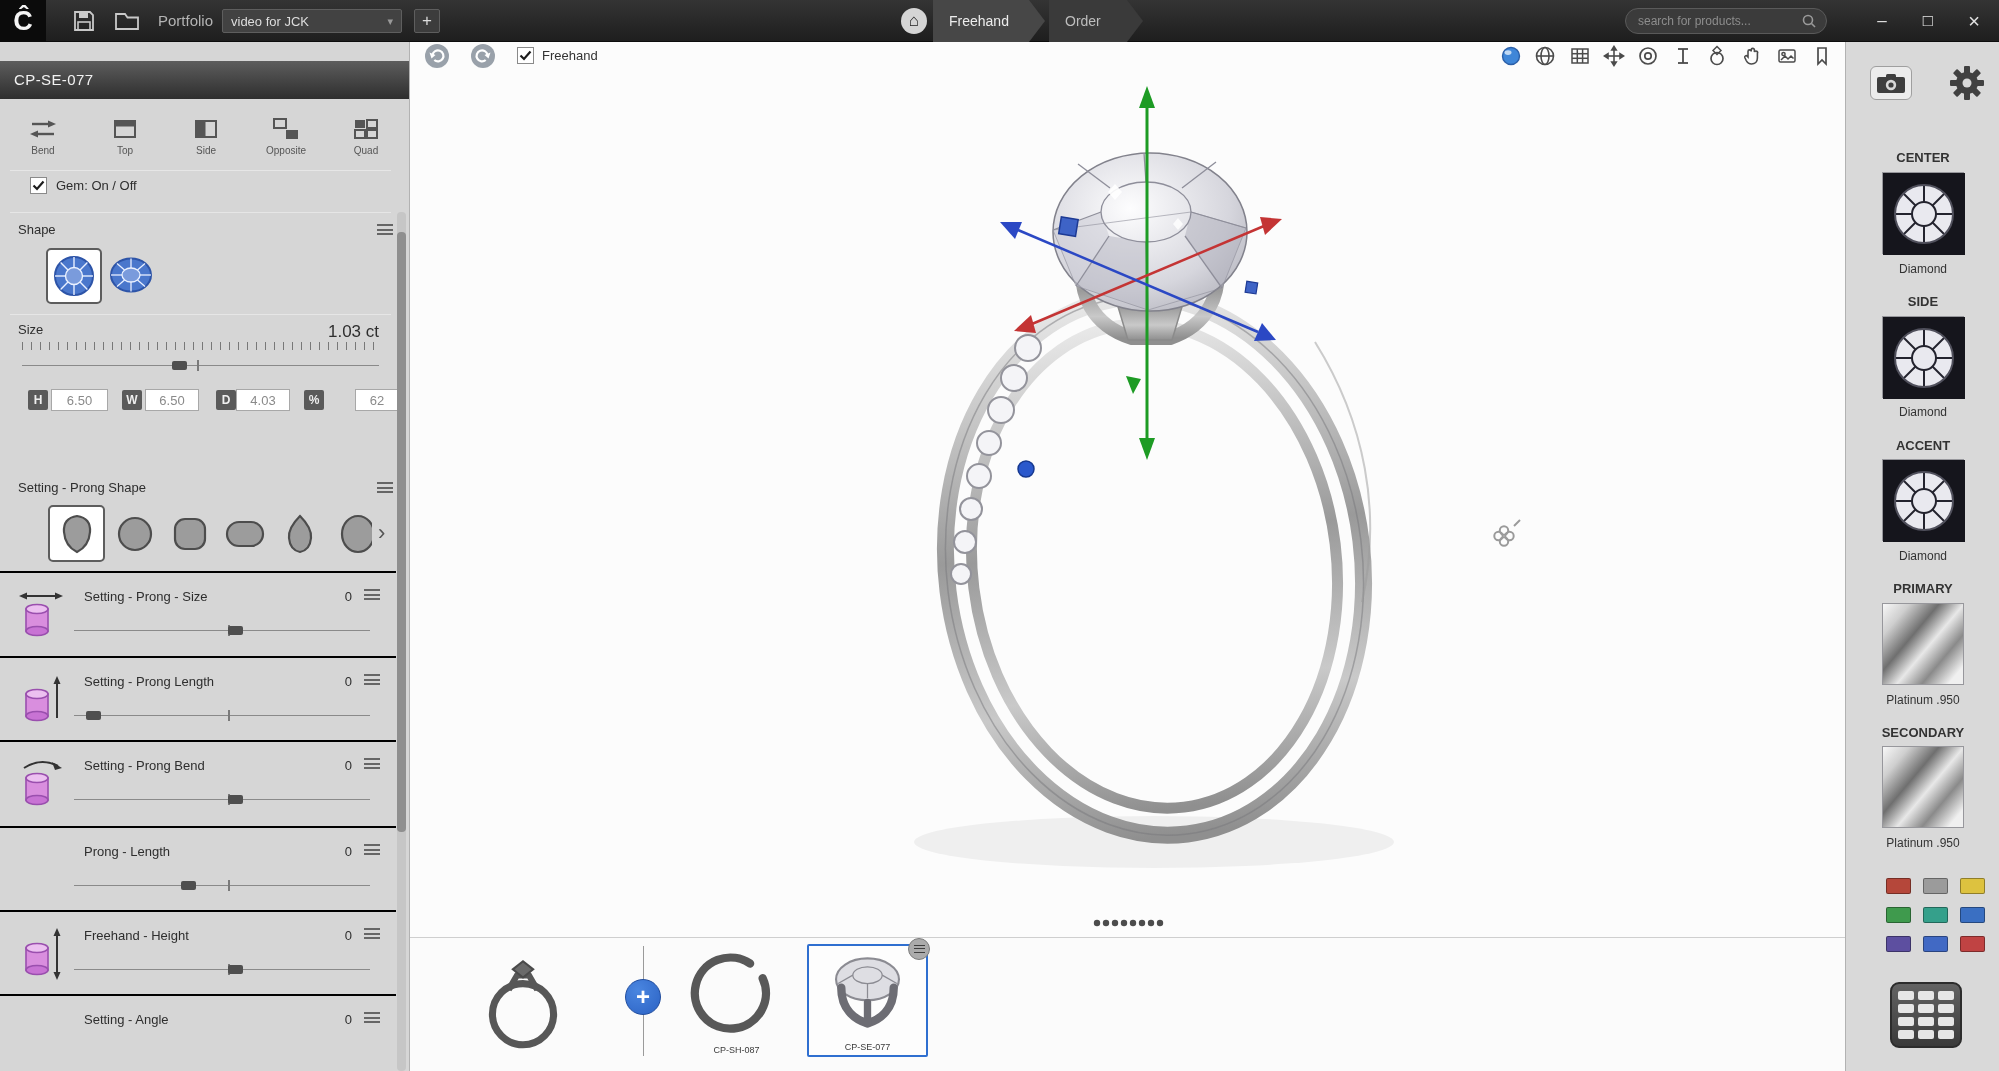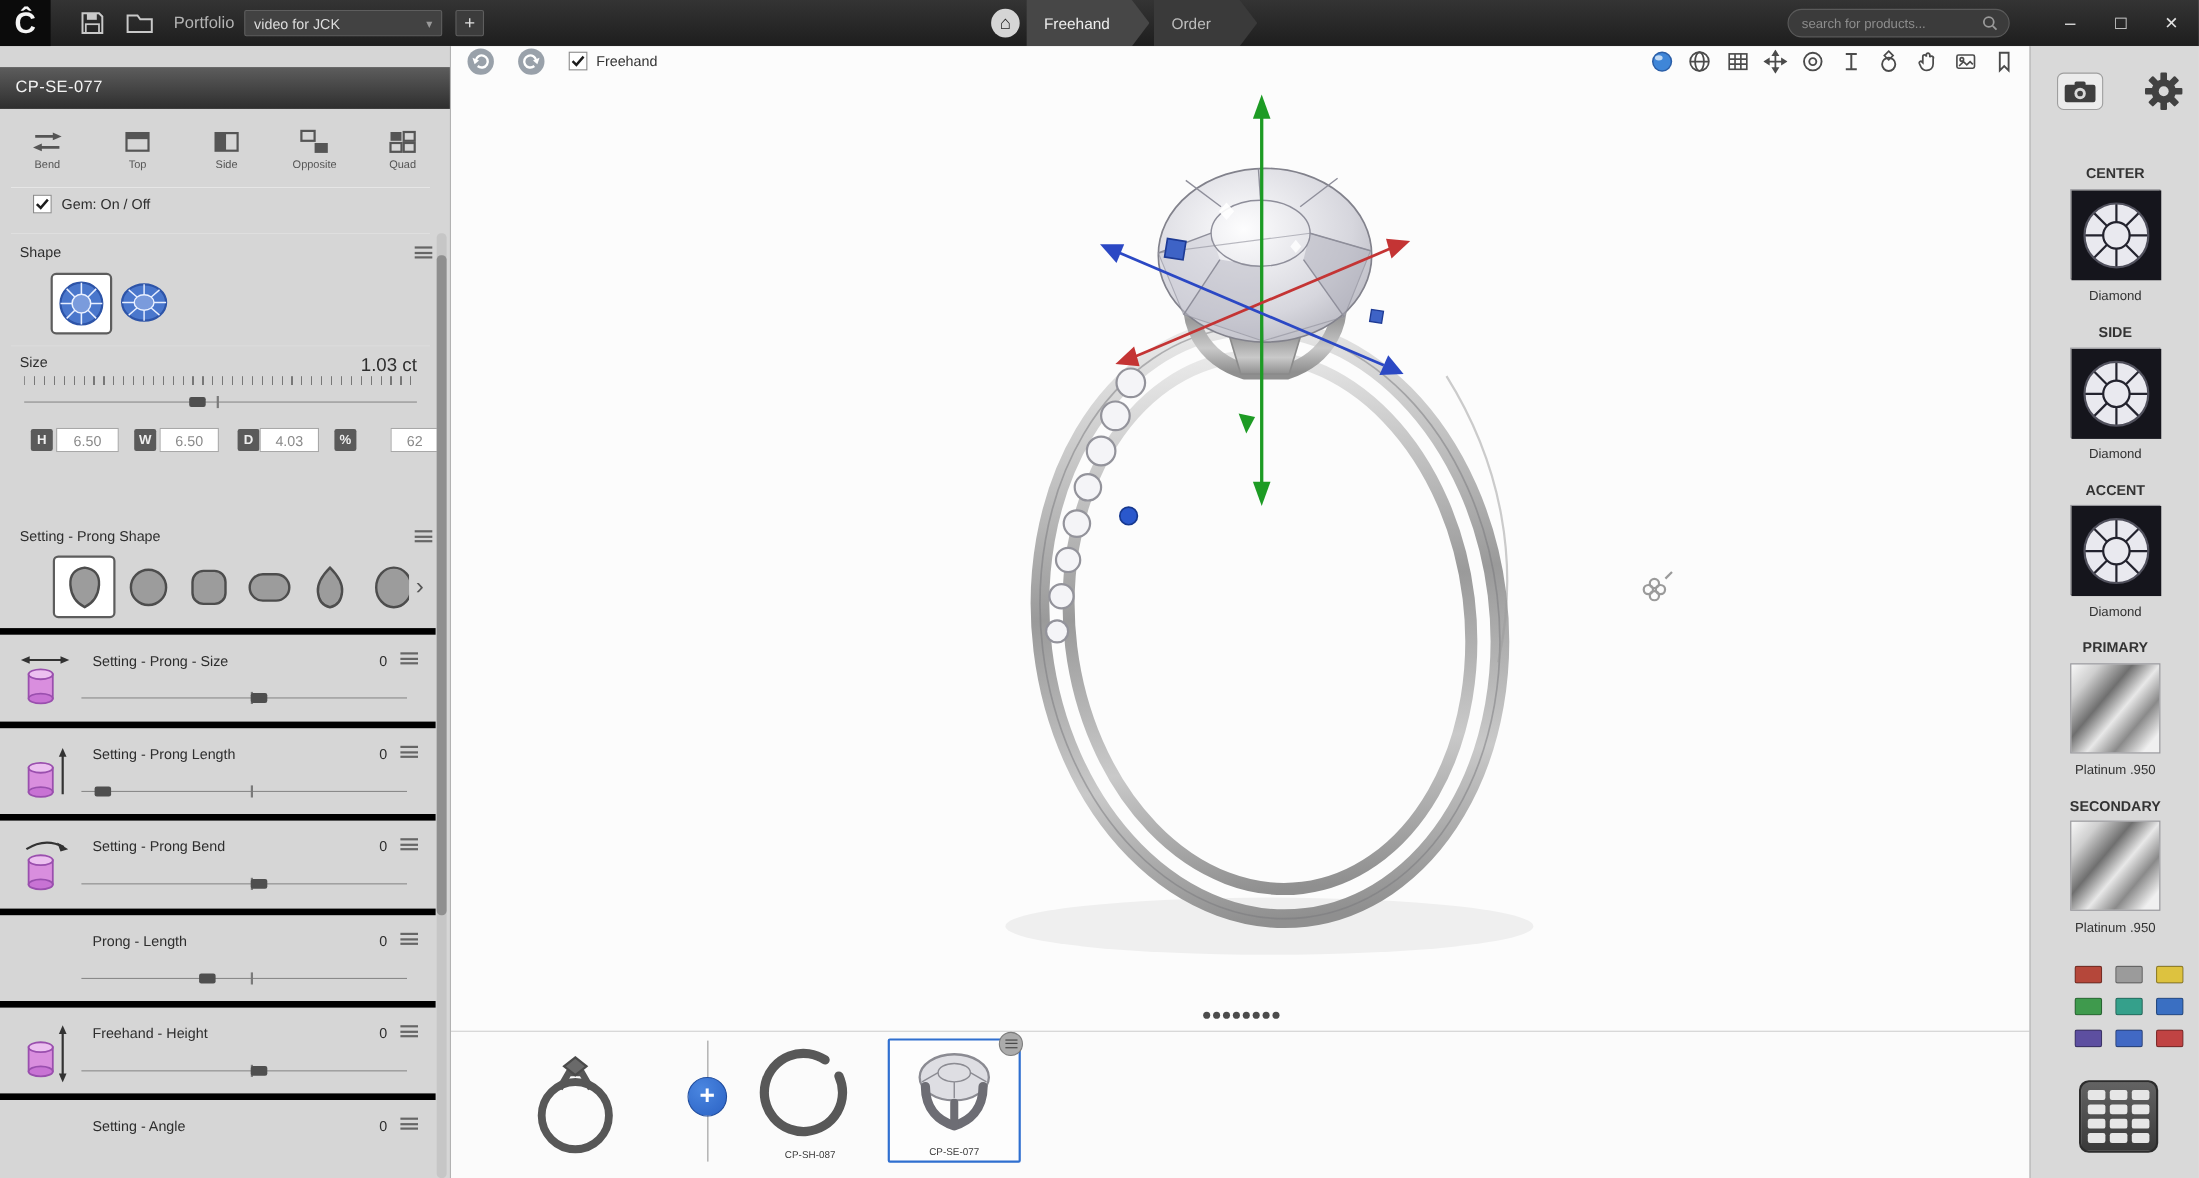--- a/index.html
+++ b/index.html
@@ -61,21 +61,21 @@
   .slider .notch{position:absolute;top:4px;width:2px;height:11px;background:#7a7a7a;}
   .slider .handle{position:absolute;top:4.5px;width:15px;height:9px;background:#4f4f4f;border-radius:2px;}
   .dim-key{position:absolute;top:348px;width:20px;height:20px;background:#5a5a5a;color:#eee;
            font-size:12px;font-weight:bold;display:flex;align-items:center;justify-content:center;border-radius:2px;}
   .dim-val{position:absolute;top:347px;height:22px;border:1px solid #a8a8a8;background:#fff;color:#8a8a8a;
            font-size:13px;text-align:center;font-family:inherit;}
   .setting-hdr{position:absolute;left:14px;top:385px;width:382px;height:28px;
                background:linear-gradient(#606060,#2f2f2f);color:#f0f0f0;font-size:14px;font-weight:bold;
                letter-spacing:1px;display:flex;align-items:center;justify-content:center;border-radius:2px;}
   .prong-ico{position:absolute;top:469px;width:46px;height:46px;display:flex;align-items:center;justify-content:center;}
-  .sgroup{position:absolute;left:0;width:396px;height:84px;border-top:6px solid #000000;}
+  .sgroup{position:absolute;left:0;width:396px;height:84px;border-top:2px solid #000000;}
   .sg-label{position:absolute;left:84px;top:16px;font-size:13px;color:#2e2e2e;}
   .sg-value{position:absolute;right:44px;top:16px;font-size:13px;color:#2e2e2e;}
   .sg-slider{position:absolute;left:74px;width:296px;top:48px;}
   .sg-icon{position:absolute;left:18px;top:14px;}
   .lp-scroll-track{position:absolute;left:397px;top:170px;width:9px;height:859px;background:#c6c6c6;border-radius:4px;}
   .lp-scroll-thumb{position:absolute;left:397px;top:190px;width:9px;height:600px;background:#8f8f8f;border-radius:4px;}
 
   
   .viewport{position:absolute;left:410px;top:42px;width:1435px;height:895px;background:#fcfcfc;}
   .circlebtn{position:absolute;top:1px;width:26px;height:26px;}

